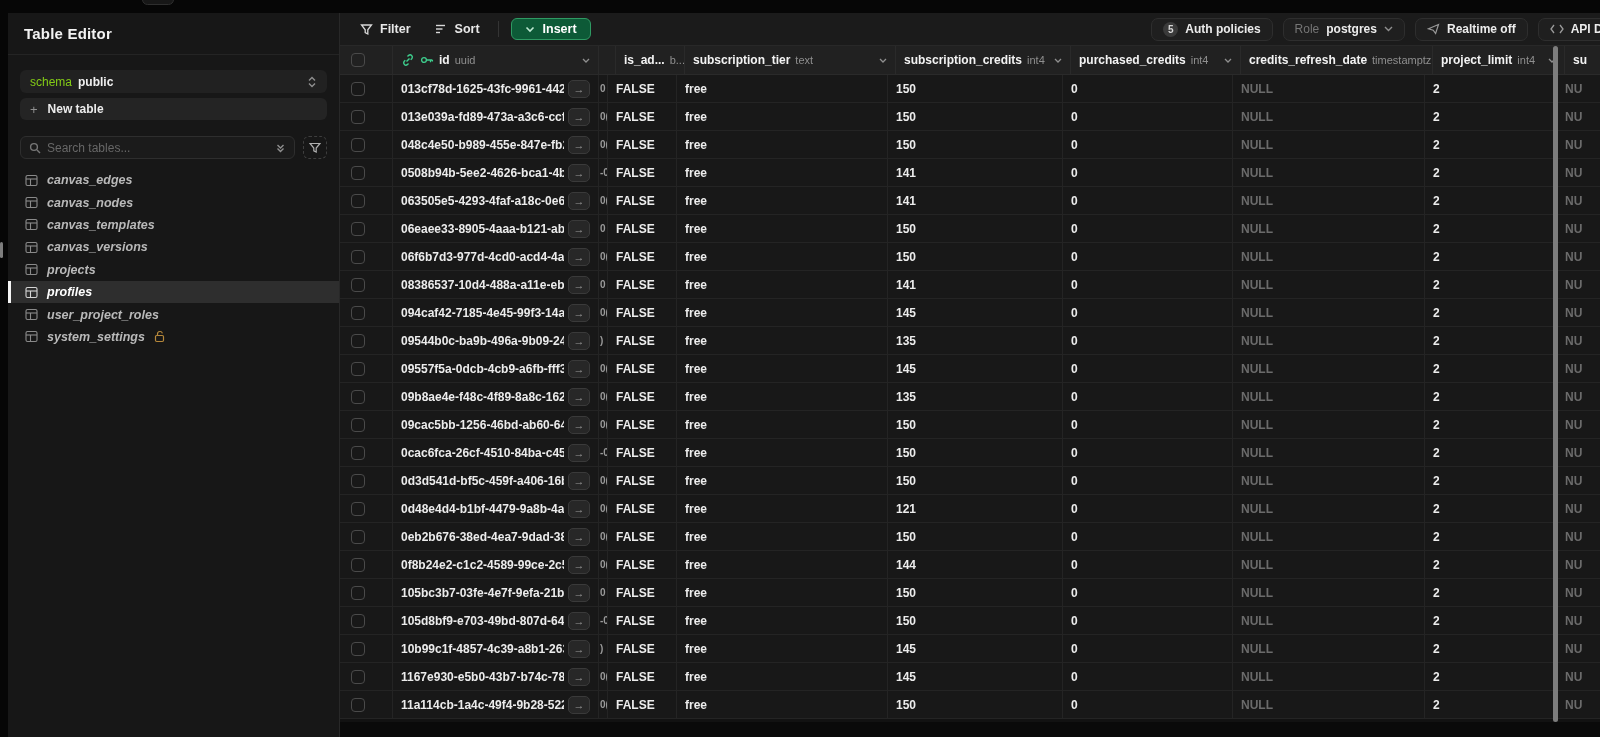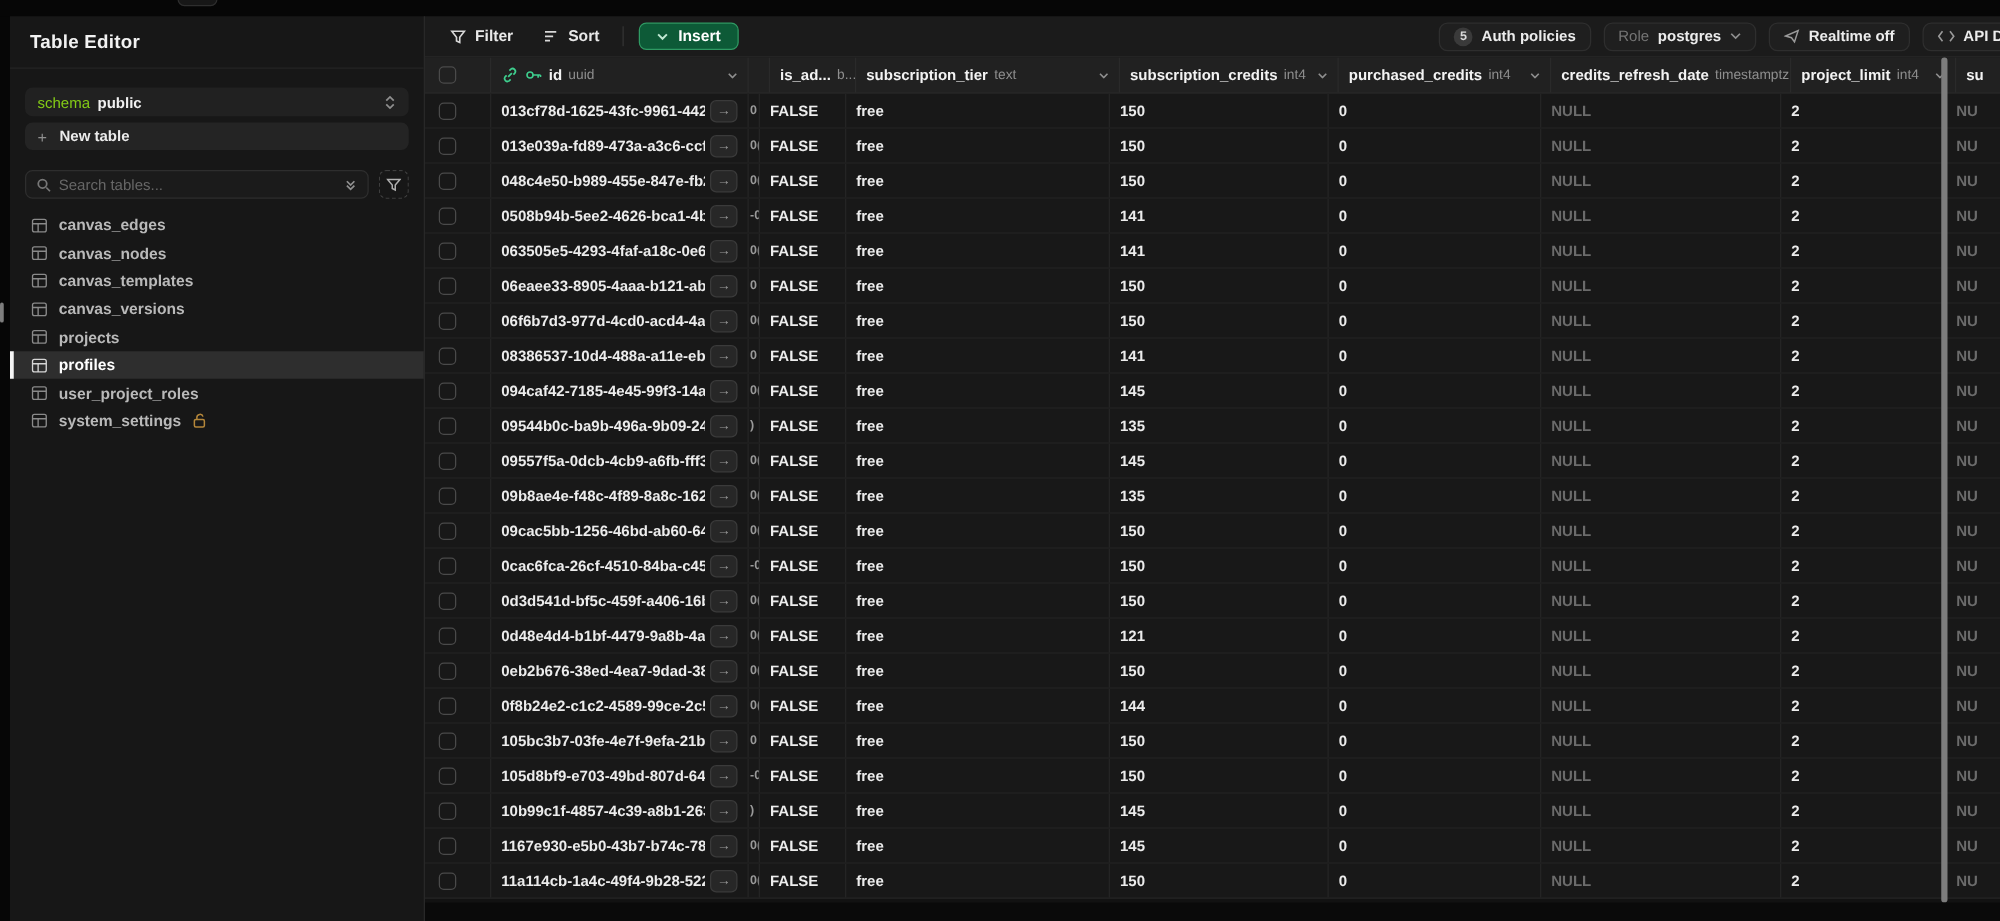--- a/index.html
+++ b/index.html
@@ -26,21 +26,21 @@
   .plus { color:#8f8f8f; font-size:13px; }
   .newtable-label { color:#ececec; font-size:12px; font-weight:700; }
   .search-row { margin-top:16px; display:flex; gap:8px; }
   .search-box { flex:1; height:23px; border:1px solid #2e2e2e; background:#1b1b1b; border-radius:6px;
     display:flex; align-items:center; padding:0 8px; gap:6px; }
   .search-box input { flex:1; background:transparent; border:0; outline:0; color:#f97316;
     font-size:12px; font-family:inherit; }
   .search-box input::placeholder { color:#676767; }
   .filter-mini { width:24px; height:23px; border:1px dashed #3e3e3e; border-radius:6px;
     display:flex; align-items:center; justify-content:center; cursor:pointer; }
-  .tbl-list { margin:10px -12px 0 -12px; }
+  .tbl-list { margin:10px -12px 0 -12px;font-style:italic; }
   .tbl-item { height:22.4px; display:flex; align-items:center; gap:9px; padding-left:17px;
     position:relative; cursor:pointer; }
   .tbl-item .lbl { font-size:12.5px; font-weight:600; color:#b9b9b9; }
   .tbl-item.sel { background:#2e2e2e; }
   .tbl-item.sel .lbl { color:#ffffff; font-weight:700; }
   .tbl-item.sel::before { content:""; position:absolute; left:0; top:0; bottom:0; width:3px; background:#f5f5f5; }
 
   
   .main { position:relative; flex:1; overflow:hidden; background:#121212; }
   .toolbar { position:absolute; left:0; top:0; right:0; height:33px; background:#1b1b1b;

